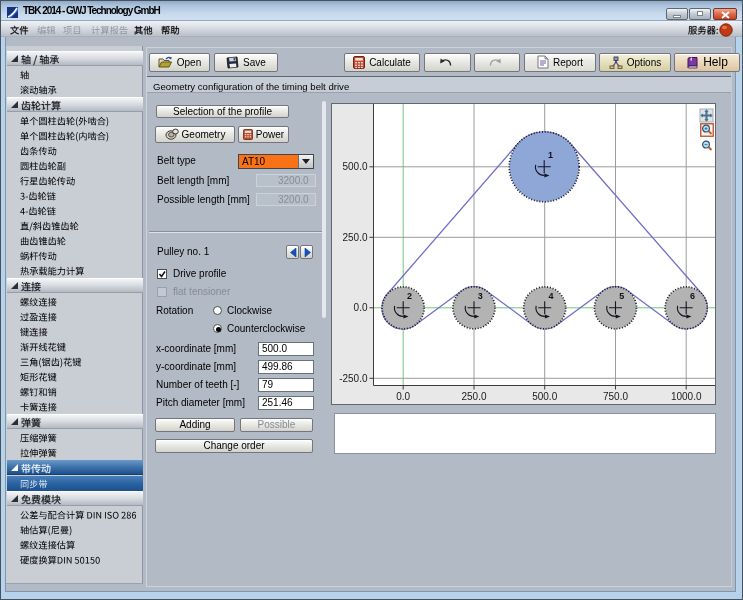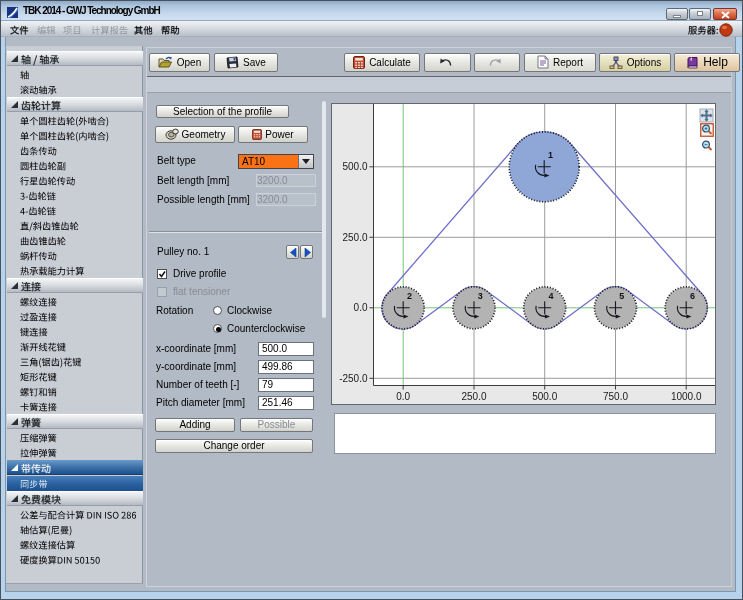--- a/index.html
+++ b/index.html
@@ -3,21 +3,21 @@
 *{margin:0;padding:0;box-sizing:border-box}
 html,body{width:743px;height:600px;overflow:hidden;background:#b2bac5;font-family:"Liberation Sans",sans-serif}
 #win{position:absolute;left:0;top:0;width:743px;height:600px}
 .abs{position:absolute}
 .lbl{position:absolute;font-size:10px;color:#000;white-space:nowrap}
 .btn{position:absolute;border:1px solid #75757c;border-radius:2px;
  background:linear-gradient(to bottom,#fdfdfc 0%,#ececе8 40%,#d3d3cc 100%);
  background:linear-gradient(to bottom,#fdfdfc 0%,#ebebe7 40%,#d3d3cc 100%);
  font-size:11px;color:#000;text-align:center;box-shadow:inset 0 1px 0 #fff}
 .inp{position:absolute;background:#fff;border:1px solid #6b7178;font-size:10px;color:#000;padding-left:3px}
-.dinp{position:absolute;background:#b8c0ca;border:1px solid #ccd2d9;font-size:10px;color:#878d95;padding-left:0}
+.dinp{position:absolute;background:#b8c0ca;border:1px solid #ccd2d9;font-size:10px;color:#878d95;padding-left:21px}
 </style></head><body>
 <div id="win">
     <div class="abs" style="left:0;top:0;width:743px;height:600px;background:#b7d3ec"></div>
     <div class="abs" style="left:6px;top:37px;width:729px;height:554px;background:#b2bac5"></div>
     <div class="abs" style="left:5px;top:36px;width:731px;height:556px;border:1px solid #7e96ad;pointer-events:none"></div>
     <div class="abs" style="left:0;top:0;width:743px;height:600px;border:1px solid #46525e;pointer-events:none"></div>
     <div class="abs" style="left:1px;top:1px;width:741px;height:20px;background:linear-gradient(to bottom,#8fa9c6 0%,#aec4dd 25%,#c8daed 70%,#cfe0f2 100%);border-bottom:1px solid #93a8c0"></div>
     <svg class="abs" style="left:7px;top:7px" width="11" height="11" viewBox="0 0 11 11">
 <rect width="11" height="11" fill="#17327e"></rect>
       <path d="M0 11 L11 0 L11 4 L4 11 Z" fill="#3c66c8"></path>
@@ -482,27 +482,28 @@
           <rect x="5" y="1" width="4" height="3.4" fill="#8a98b8" stroke="#3a3a55" stroke-width="0.9"></rect>
           <rect x="1" y="10" width="4" height="2.4" fill="#d8c898" stroke="#5a5030" stroke-width="0.9"></rect>
           <rect x="9" y="10" width="4" height="2.4" fill="#d8c898" stroke="#5a5030" stroke-width="0.9"></rect>
         </svg></span>Options</div>
     <div class="btn" style="left:674px;top:53px;width:66px;height:19px;line-height:17px;background:linear-gradient(to bottom,#f7ead8,#eedcc0 40%,#dcc4a0);font-size:12px;color:#000"><span style="position:relative;top:1px;margin-right:4px;display:inline-block;vertical-align:-2px"><svg width="13" height="13" viewBox="0 0 13 13">
           <path d="M2 3 Q2 1.5 4 1.5 L11 1.5 L11 10 L4 10 Q2 10 2 11.5 Z" fill="#7a3aa0" stroke="#3f1458" stroke-width="1"></path>
           <path d="M2 11.5 Q2 10 4 10 L11 10 L11 12 L4 12 Q2.8 12 2 11.5 Z" fill="#e8e2f0" stroke="#3f1458" stroke-width="0.8"></path>
           <path d="M4.5 1.5 L6 1.5 L6 5 L5.2 4.2 L4.5 5 Z" fill="#d8c8e8"></path>
         </svg></span>Help</div>
     <div class="abs" style="left:147px;top:76px;width:584px;height:17px;background:#c6cdd7;border-top:1px solid #5f6670;border-bottom:1px solid #99a1ad"></div>
+    <div class="lbl" style="left:153px;top:80.5px;font-size:9.6px">Geometry configuration of the timing belt drive</div>
     <div class="btn" style="left:156px;top:105px;width:133px;height:13px;line-height:11px;font-size:10px;color:#000">Selection of the profile</div>
     <div class="btn" style="left:155px;top:126px;width:80px;height:17px;line-height:15px;font-size:10px"><span style="display:inline-block;vertical-align:-3px;margin-right:3px"><svg width="14" height="13" viewBox="0 0 14 13">
           <ellipse cx="6" cy="7" rx="5" ry="4.2" fill="#d8d4c8" stroke="#3a3630" stroke-width="1"></ellipse>
           <ellipse cx="6.3" cy="6.7" rx="2.8" ry="2.3" fill="#b8b2a2" stroke="#3a3630" stroke-width="0.8"></ellipse>
           <ellipse cx="10.5" cy="3.5" rx="2.8" ry="2.4" fill="#e8e4da" stroke="#3a3630" stroke-width="1"></ellipse>
         </svg></span>Geometry</div>
-    <div class="btn" style="left:238px;top:126px;width:70px;height:17px;line-height:15px;font-size:10px"><span style="display:inline-block;vertical-align:-2px;margin-right:3px"><svg width="10" height="11" viewBox="0 0 12 13">
+    <div class="btn" style="left:238px;top:126px;width:51px;height:17px;line-height:15px;font-size:10px"><span style="display:inline-block;vertical-align:-2px;margin-right:3px"><svg width="10" height="11" viewBox="0 0 12 13">
           <rect x="0.5" y="0.5" width="11" height="12" rx="1.5" fill="#c24a30" stroke="#6e2414" stroke-width="1"></rect>
           <rect x="2.2" y="2" width="7.6" height="2.6" fill="#e8e4da"></rect>
           <g fill="#f0d9d2">
             <rect x="2.2" y="6" width="1.8" height="1.4"></rect>
             <rect x="5.1" y="6" width="1.8" height="1.4"></rect>
             <rect x="8" y="6" width="1.8" height="1.4"></rect>
             <rect x="2.2" y="8.6" width="1.8" height="1.4"></rect>
             <rect x="5.1" y="8.6" width="1.8" height="1.4"></rect>
             <rect x="8" y="8.6" width="1.8" height="1.4"></rect>
           </g>

